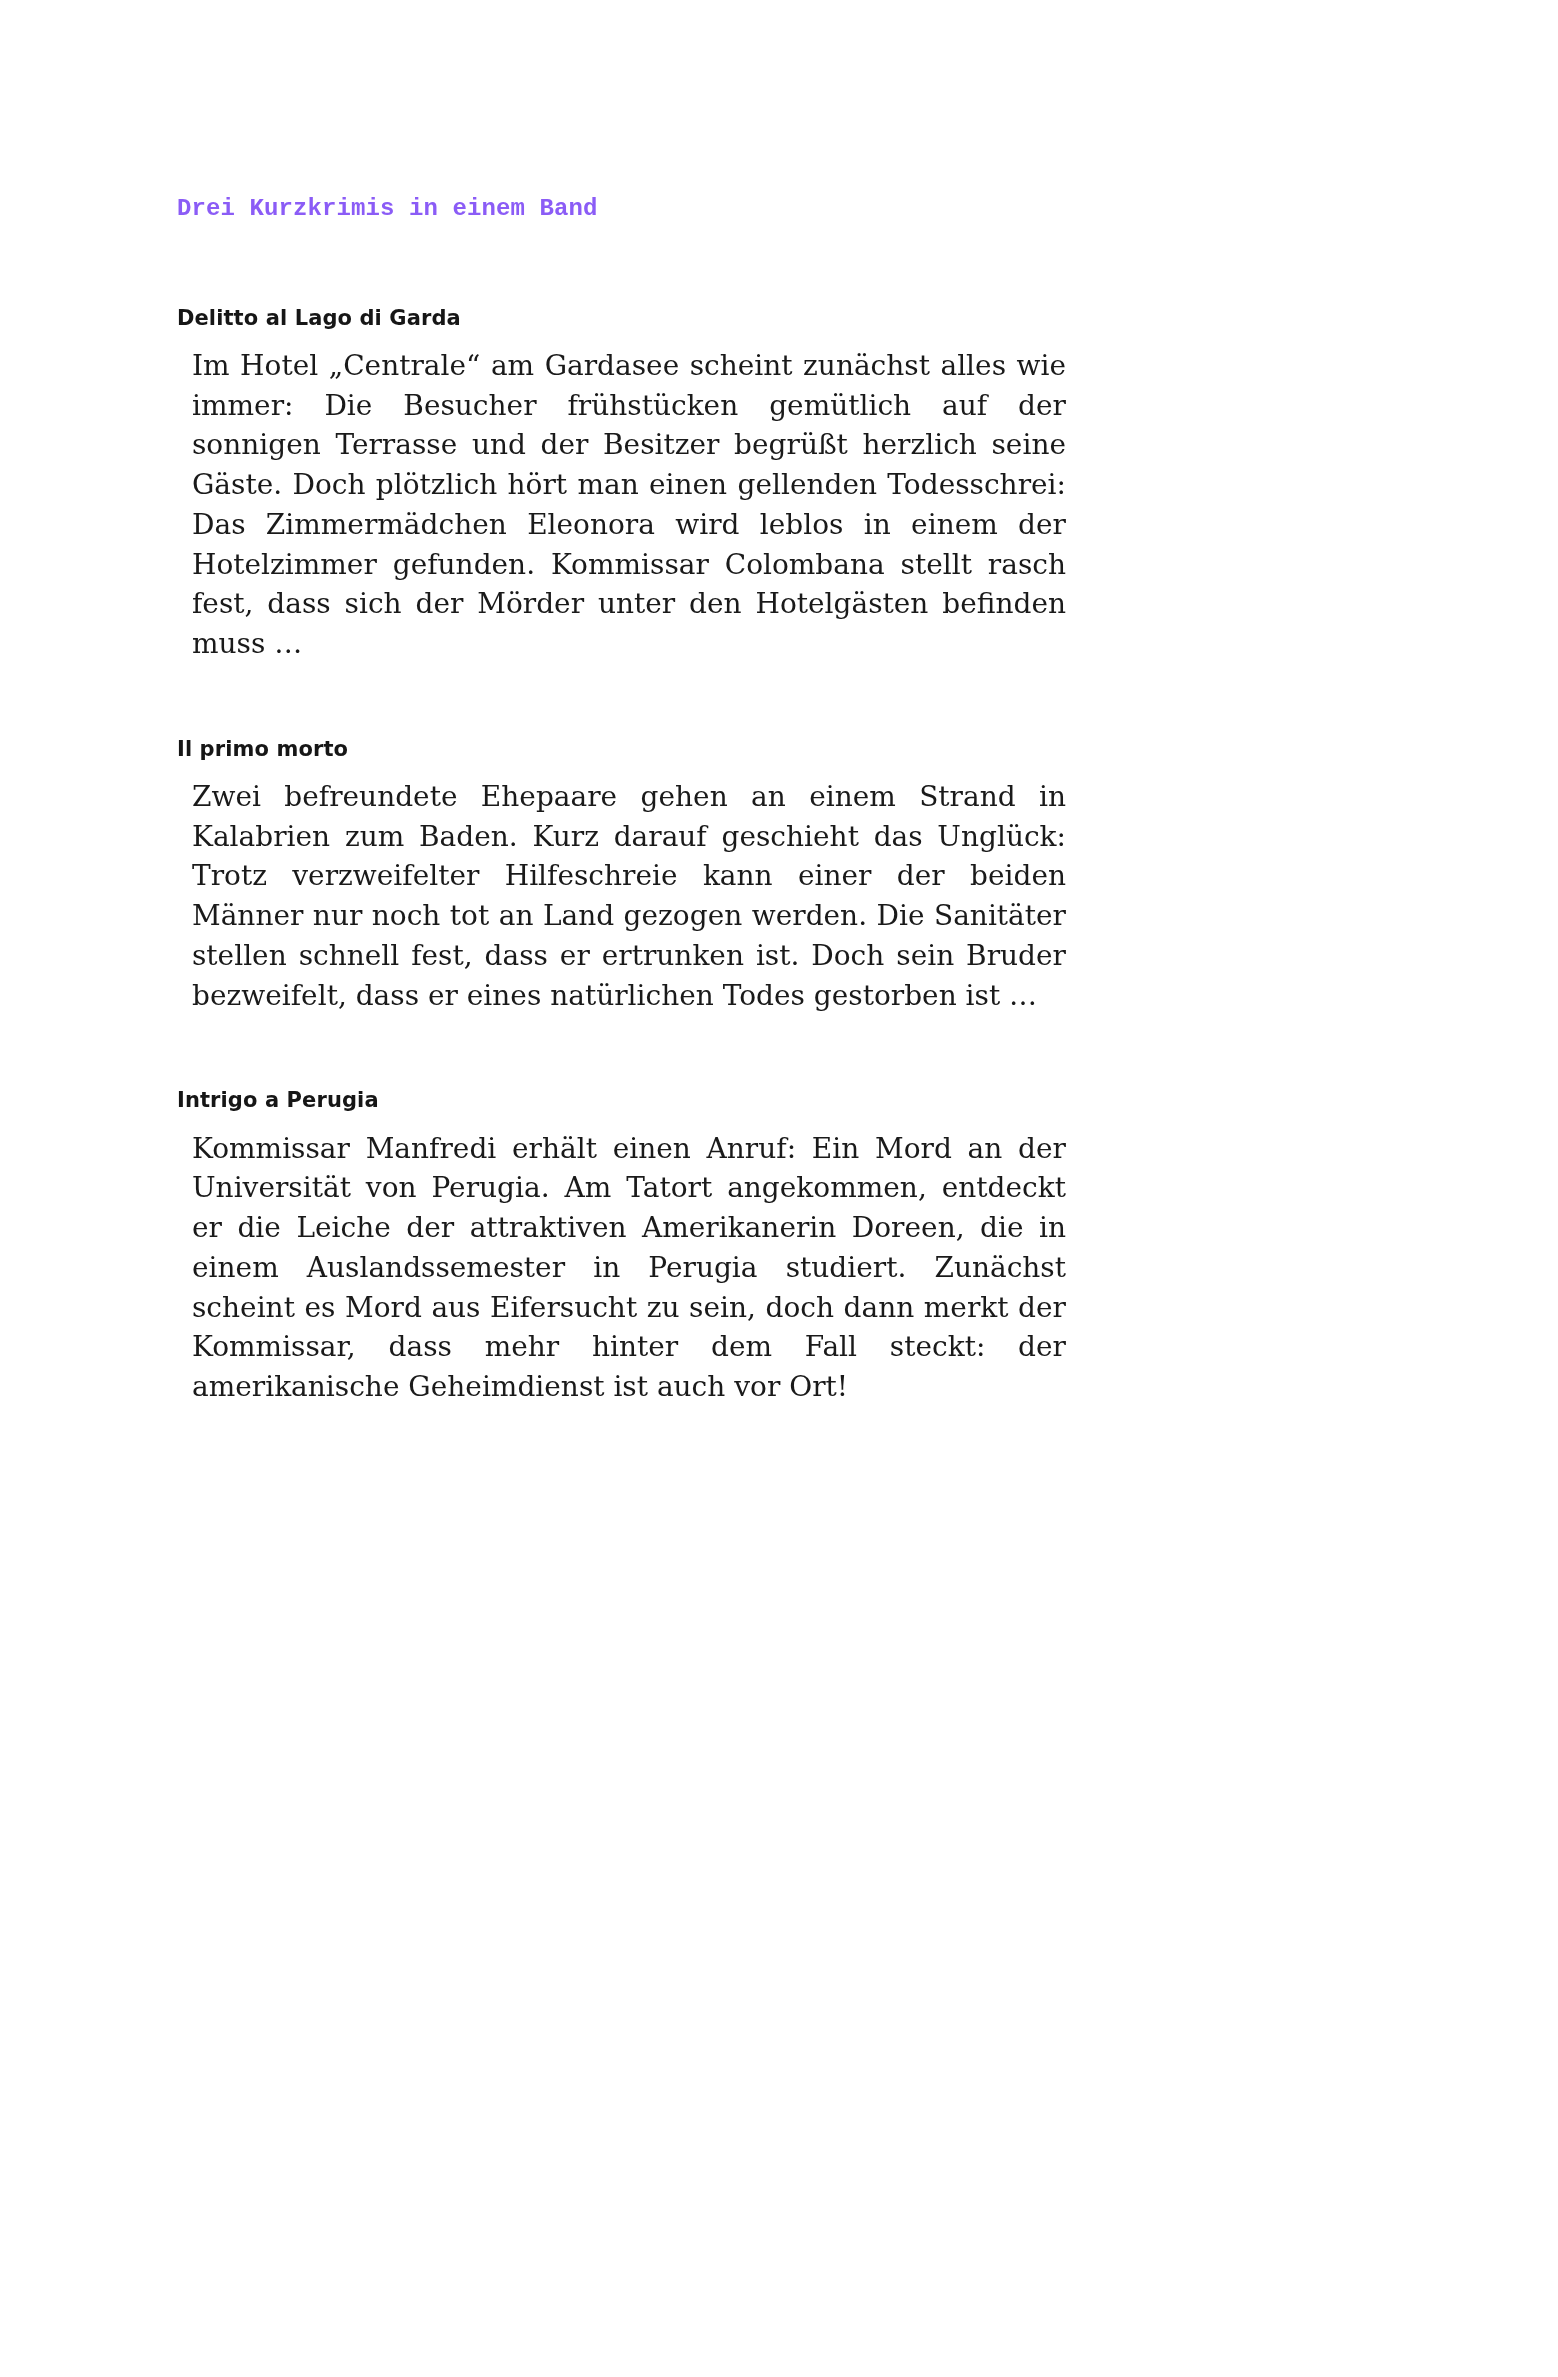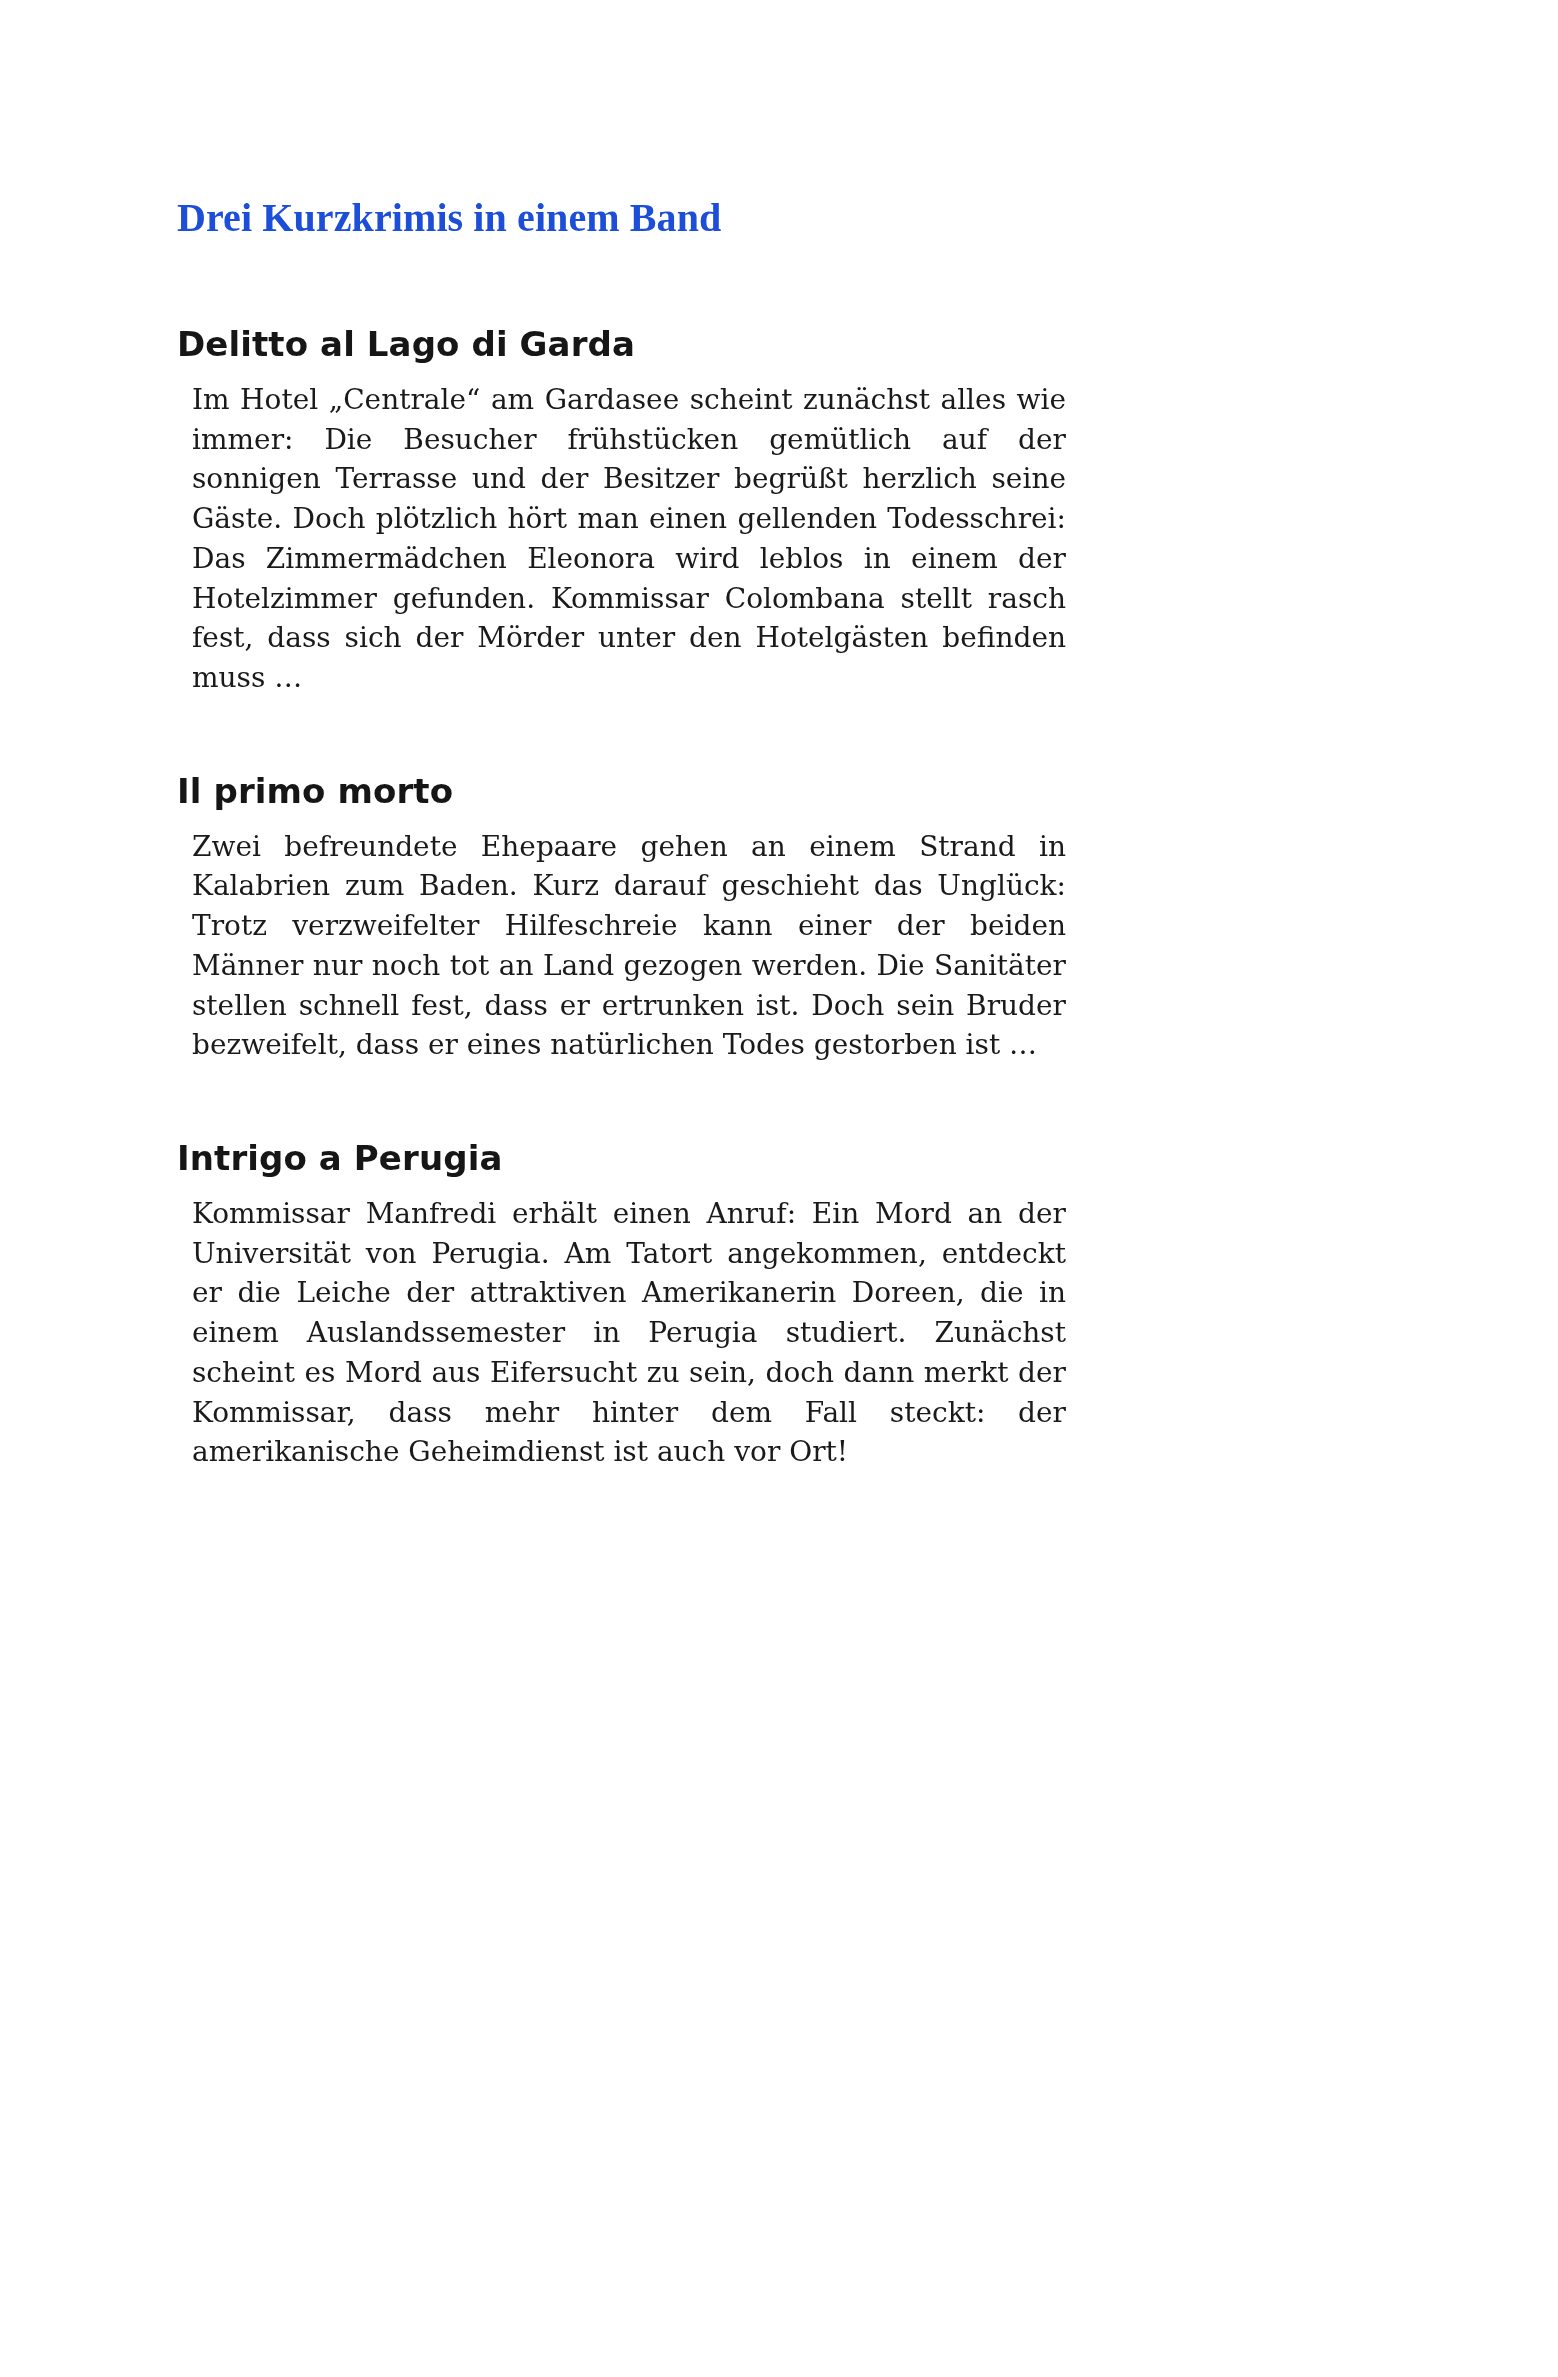--- a/index.html
+++ b/index.html
@@ -21,38 +21,38 @@
     background: #ffffff;
     box-sizing: border-box;
   }
   .content {
     position: absolute;
     left: 177px;
     top: 195px;
     width: 904px;
   }
   .page-title {
-    font-family: Liberation Serif, serif;
+    font-family: Liberation Mono, monospace;
     font-weight: bold;
-    font-size: 40px;
+    font-size: 24px;
     line-height: 1.15;
     letter-spacing: 0.1px;
-    color: #1d4ed8;
+    color: #8b5cf6;
     margin: 0 0 83px 0;
   }
   .section {
     margin-bottom: 73px;
   }
   .section:last-child {
     margin-bottom: 0;
   }
   .section-title {
     font-family: "DejaVu Sans", sans-serif;
     font-weight: bold;
-    font-size: 34px;
+    font-size: 21px;
     line-height: 1.2;
     color: #161616;
     margin: 0 0 10.4px 0;
     letter-spacing: 0.1px;
   }
   .section-body {
     font-family: "DejaVu Serif", serif;
     font-size: 28px;
     line-height: 1.42;
     color: #1a1a1a;

